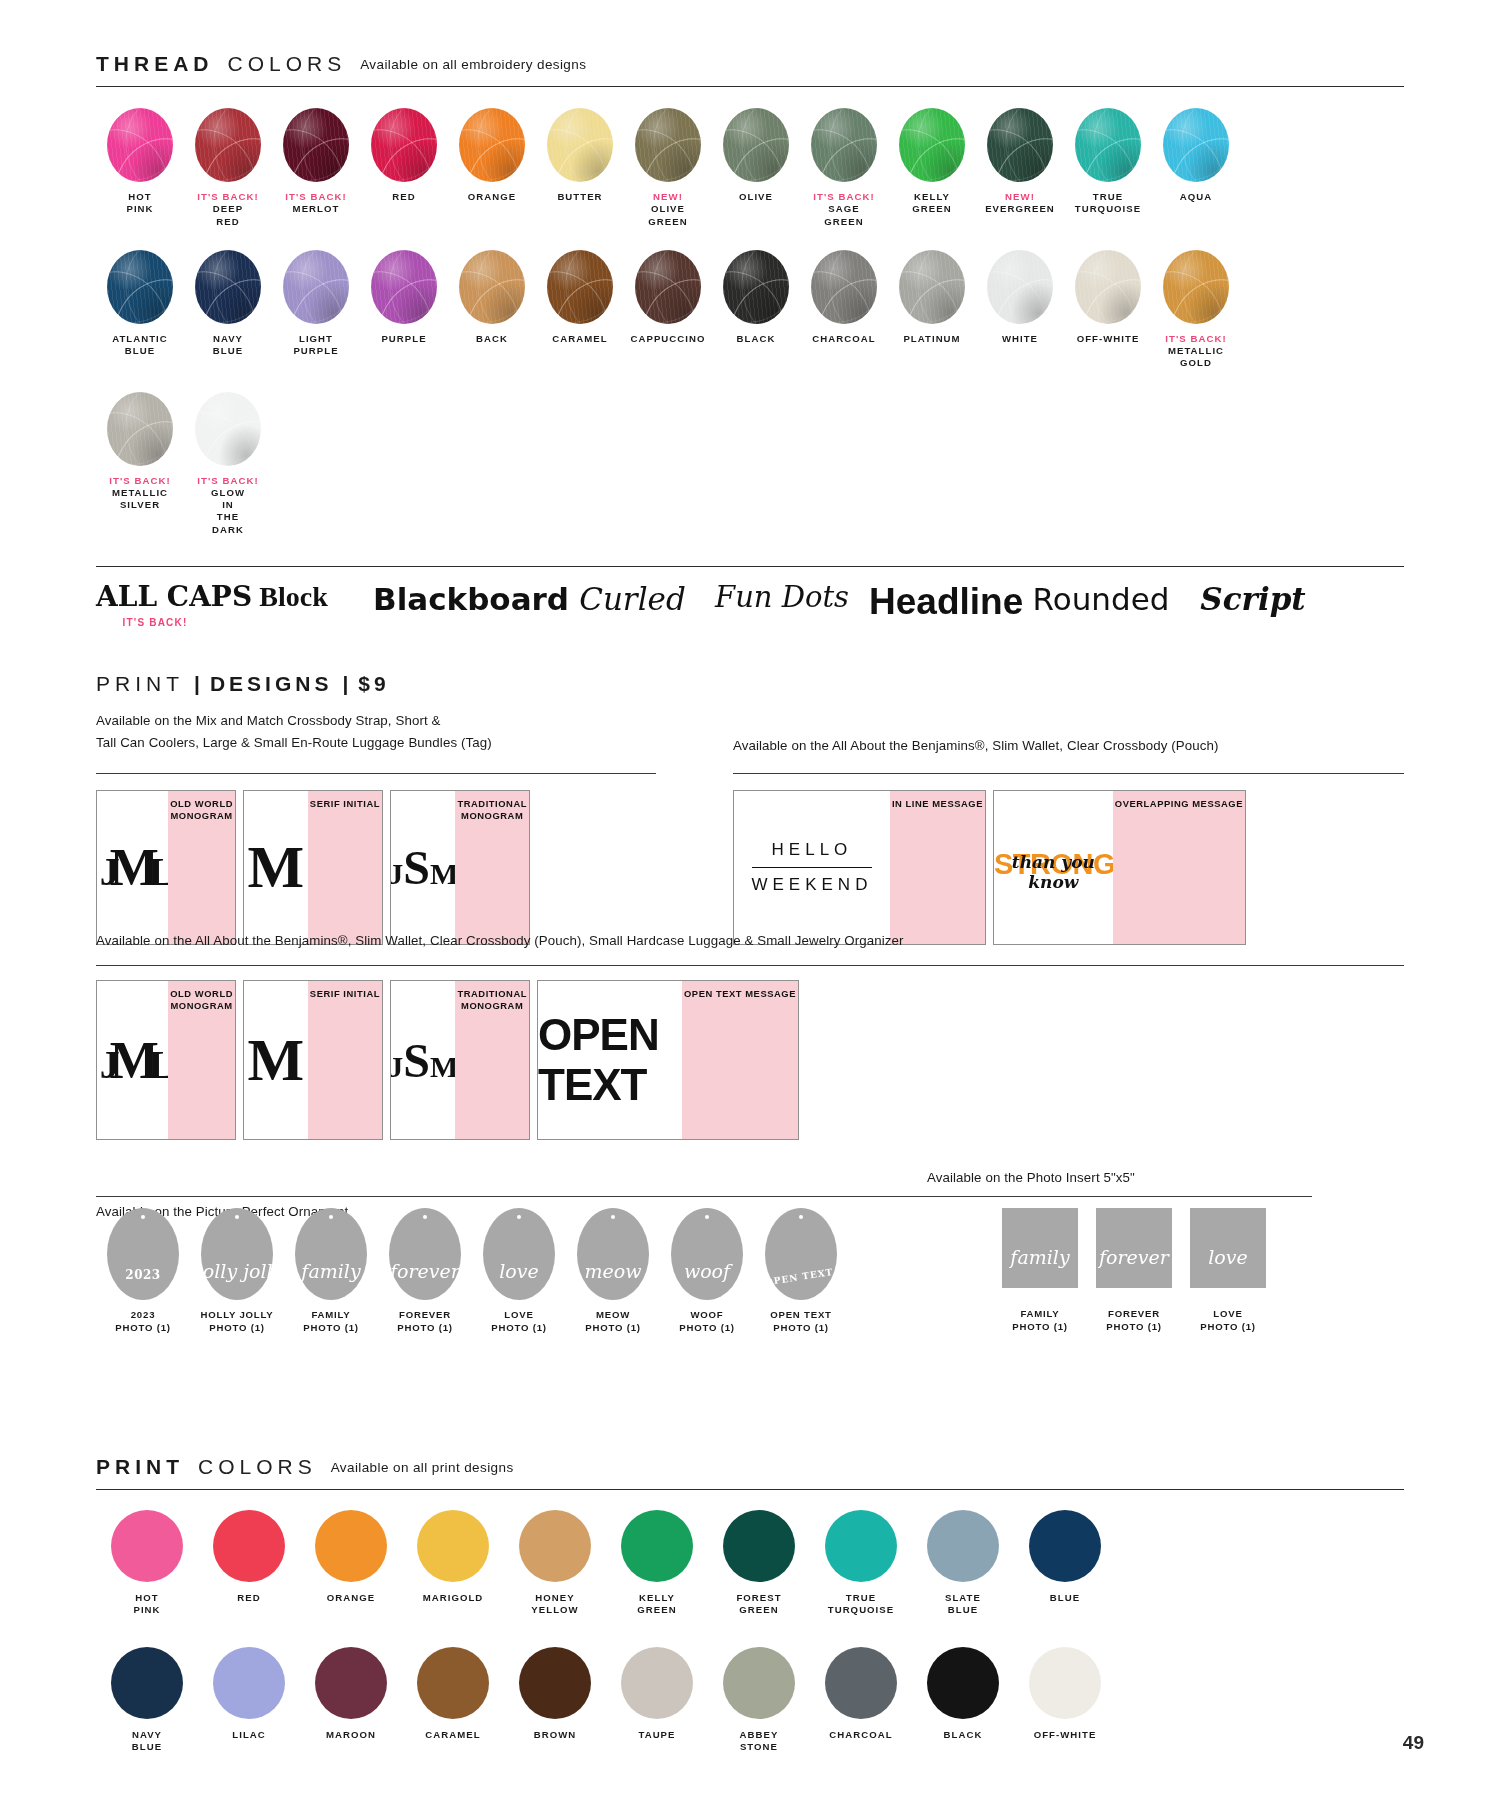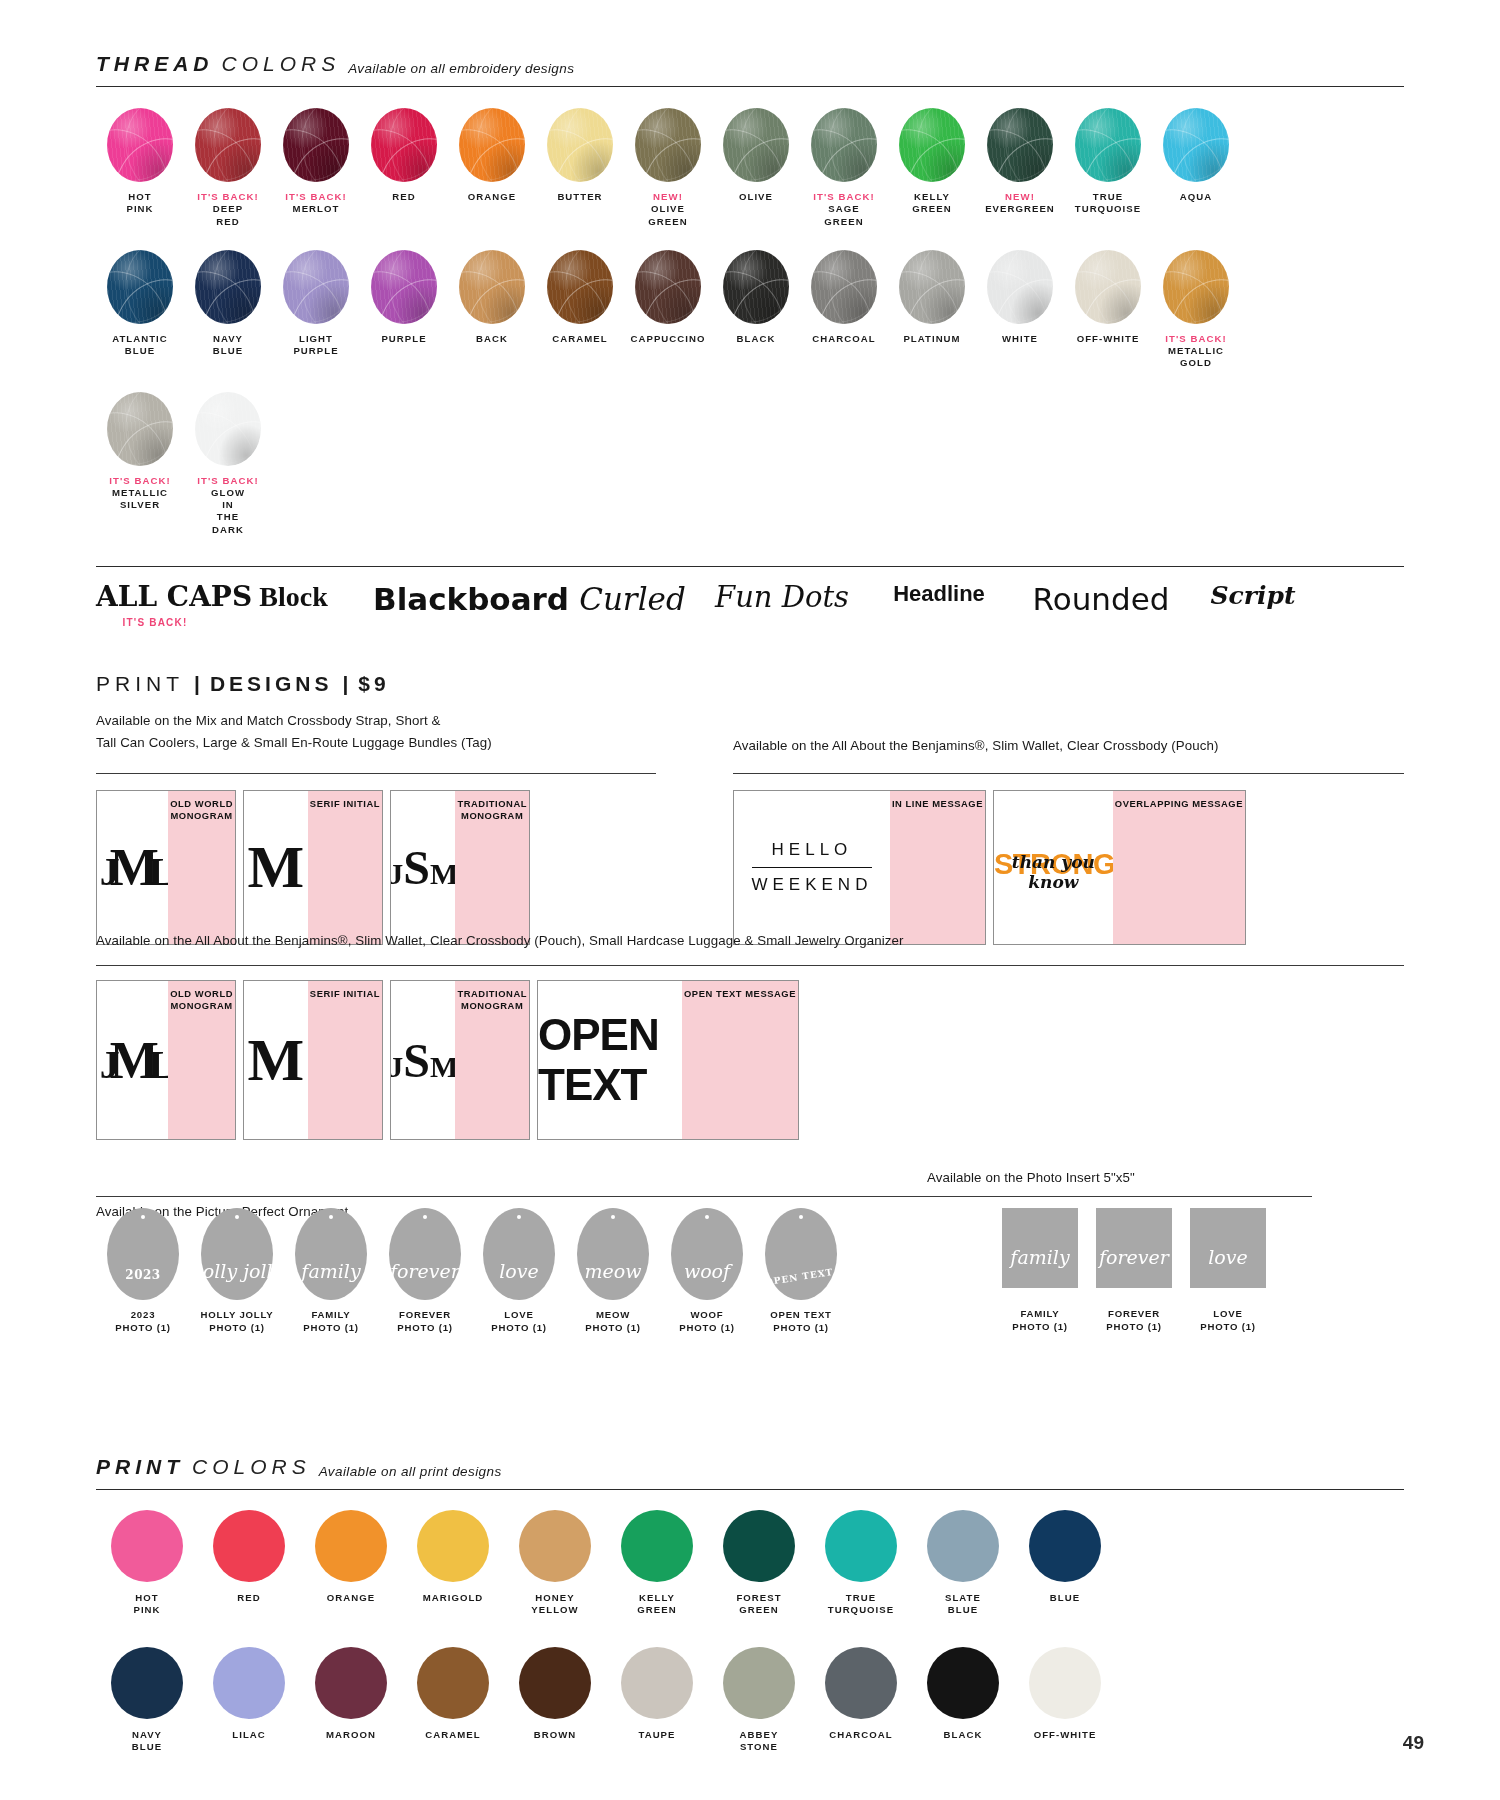--- a/index.html
+++ b/index.html
@@ -7,23 +7,22 @@
     width: 1500px; height: 1800px;
     background: #ffffff;
     font-family: "Liberation Sans", sans-serif;
     color: #1a1a1a;
     overflow: hidden;
   }
   .page { position: relative; width: 1500px; height: 1800px; padding: 0; }
 
   
   .sec-head {
-    display: flex; align-items: flex-end; gap: 8px;
+    display: flex; align-items: center; gap: 14px;
     padding: 0 0 6px 0;
-    font-style: italic;
   }
   .sec-head .h-bold {
     font-weight: 700; letter-spacing: 5px; font-size: 21px;
   }
   .sec-head .h-light {
     font-weight: 400; letter-spacing: 5px; font-size: 21px; color: #222;
   }
   .sec-head .h-sub {
     font-weight: 400; letter-spacing: .4px; font-size: 13.5px; color: #1a1a1a;
   }
@@ -78,23 +77,23 @@
   }
   .f-cell { text-align: center; }
   .f-samp { font-size: 30px; line-height: 1.1; color: #111; white-space: nowrap; }
   .f-itsback { margin-top: 4px; font-size: 10px; font-weight: 700; letter-spacing: 1.2px; color: #ef4678; }
 
   .fx-allcaps  { font-family: "DejaVu Serif", serif; font-weight: 700; font-size: 28px; letter-spacing: 0px; }
   .fx-block    { font-family: "Liberation Serif", serif; font-weight: 700; font-size: 28px; }
   .fx-chalk    { font-family: "DejaVu Sans", sans-serif; font-weight: 700; font-size: 31px; }
   .fx-curled   { font-family: "DejaVu Serif", serif; font-style: italic; font-weight: 400; font-size: 31px; }
   .fx-fundots  { font-family: "DejaVu Serif", serif; font-style: italic; font-weight: 400; font-size: 29px; }
-  .fx-headline { font-family: "Liberation Sans", sans-serif; font-weight: 700; font-size: 22px; }
+  .fx-headline { font-family: "Liberation Sans", sans-serif; font-weight: 700; font-size: 37px; }
   .fx-rounded  { font-family: "DejaVu Sans", sans-serif; font-weight: 400; font-size: 31px; }
-  .fx-script   { font-family: "DejaVu Serif", serif; font-style: italic; font-weight: 700; font-size: 25px; }
+  .fx-script   { font-family: "DejaVu Serif", serif; font-style: italic; font-weight: 700; font-size: 31px; }
 
   
   #pd-head { position: absolute; left: 96px; top: 672px; }
   .pd-title { display: flex; align-items: baseline; gap: 10px; }
   .pd-title .lt { font-size: 21px; letter-spacing: 5px; font-weight: 400; }
   .pd-title .bd { font-size: 21px; letter-spacing: 4px; font-weight: 700; }
   .pd-title .pipe { font-size: 21px; font-weight: 700; }
 
   .avail { font-size: 13.3px; line-height: 1.62; color: #1a1a1a; letter-spacing: .1px; }
   #avail-left1 { position: absolute; left: 96px; top: 710px; width: 560px; }

